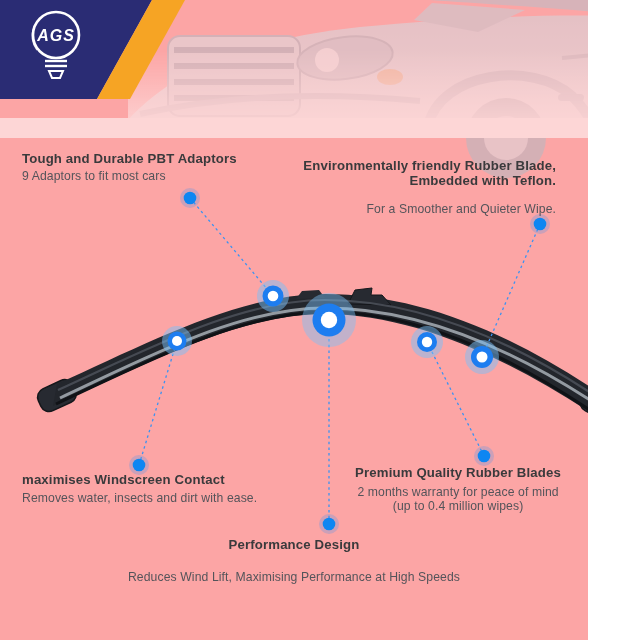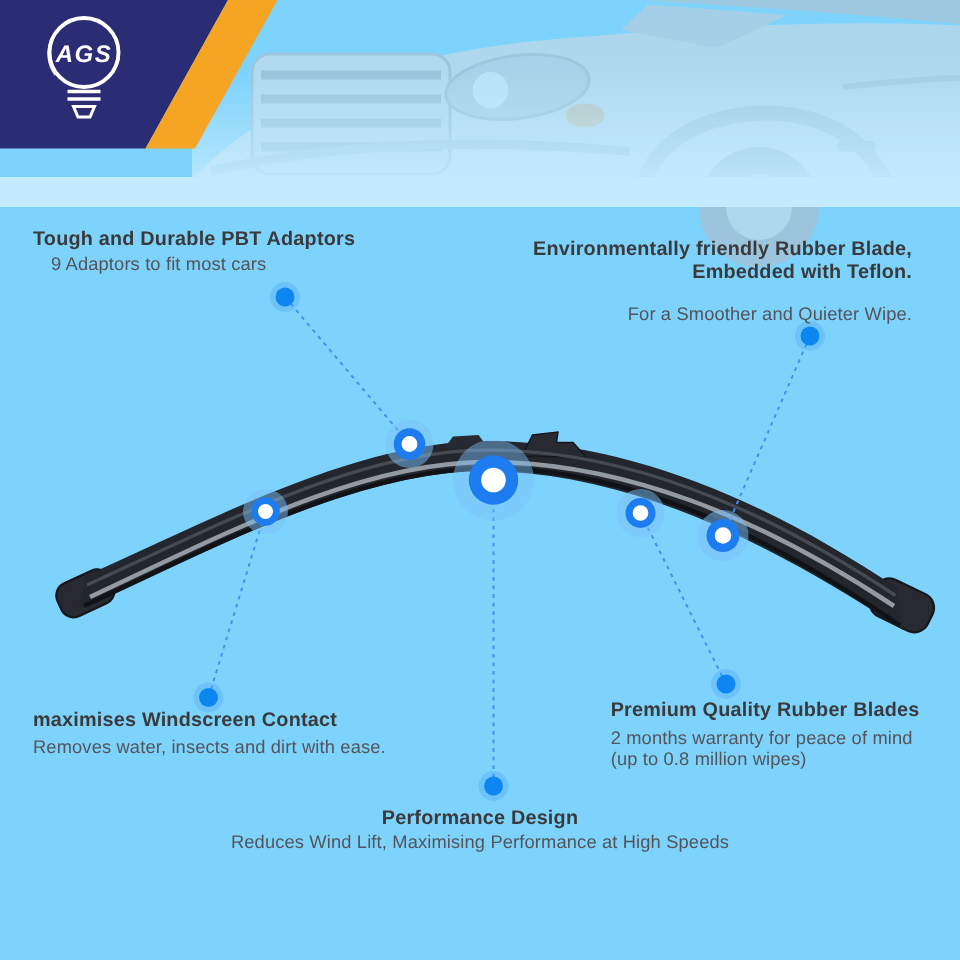--- a/index.html
+++ b/index.html
@@ -1,37 +1,37 @@
 <!DOCTYPE html>
 <html><head>
 <meta charset="utf-8">
 <style>
   html,body{margin:0;padding:0;background:#ffffff;}
   .stage{
-    position:relative;width:640px;height:640px;overflow:hidden;background:#7dd3fc;
+    position:relative;width:588px;height:640px;overflow:hidden;background:#fca5a5;
     font-family:"Liberation Sans", sans-serif;
   }
   .art{position:absolute;inset:0;width:640px;height:640px;display:block;}
   .callout{position:absolute;z-index:5;}
   .co-title{
     font-size:13.2px;font-weight:700;color:#3a3a3c;letter-spacing:.15px;line-height:15px;
   }
   .co-desc{
     font-size:12.2px;font-weight:400;color:#54545a;letter-spacing:.1px;line-height:13.5px;
   }
   .callout-adaptors{left:22px;top:151px;text-align:left;}
-  .callout-adaptors .co-desc{margin-top:4px;margin-left:12px;}
+  .callout-adaptors .co-desc{margin-top:4px;}
   .callout-rubber{right:32px;top:158px;text-align:right;}
   .callout-rubber .co-desc{margin-top:15px;}
   .callout-frame{left:22px;top:472px;text-align:left;}
   .callout-frame .co-desc{margin-top:5px;}
-  .callout-premium{right:27px;top:465px;text-align:left;}
+  .callout-premium{right:27px;top:465px;text-align:center;}
   .callout-premium .co-desc{margin-top:6px;}
   .callout-aero{left:0;right:0;top:537px;text-align:center;}
-  .callout-aero .co-desc{margin-top:3px;text-align:center;}
+  .callout-aero .co-desc{margin-top:19px;text-align:center;}
 </style>
 </head>
 <body>
 
 <div class="stage">
 
   <svg class="art" viewBox="0 0 640 640" aria-hidden="true">
     <defs>
       <linearGradient id="fadeDown" x1="0" y1="0" x2="0" y2="1">
         <stop offset="0" stop-color="#ffffff" stop-opacity="0"></stop>
@@ -166,21 +166,21 @@
   </div>
 
   <div class="callout callout-frame">
     <div class="co-title">maximises Windscreen Contact</div>
     <div class="co-desc">Removes water, insects and dirt with ease.</div>
   </div>
 
   <div class="callout callout-premium">
     <div class="co-title">Premium Quality Rubber Blades</div>
     <div class="co-desc">2 months warranty for peace of mind</div>
-    <div class="co-desc" style="margin-top:0;">(up to 0.8 million wipes)</div>
+    <div class="co-desc" style="margin-top:0;">(up to 0.4 million wipes)</div>
   </div>
 
   <div class="callout callout-aero">
     <div class="co-title">Performance Design</div>
     <div class="co-desc">Reduces Wind Lift, Maximising Performance at High Speeds</div>
   </div>
 
 </div>
 
 </body></html>

